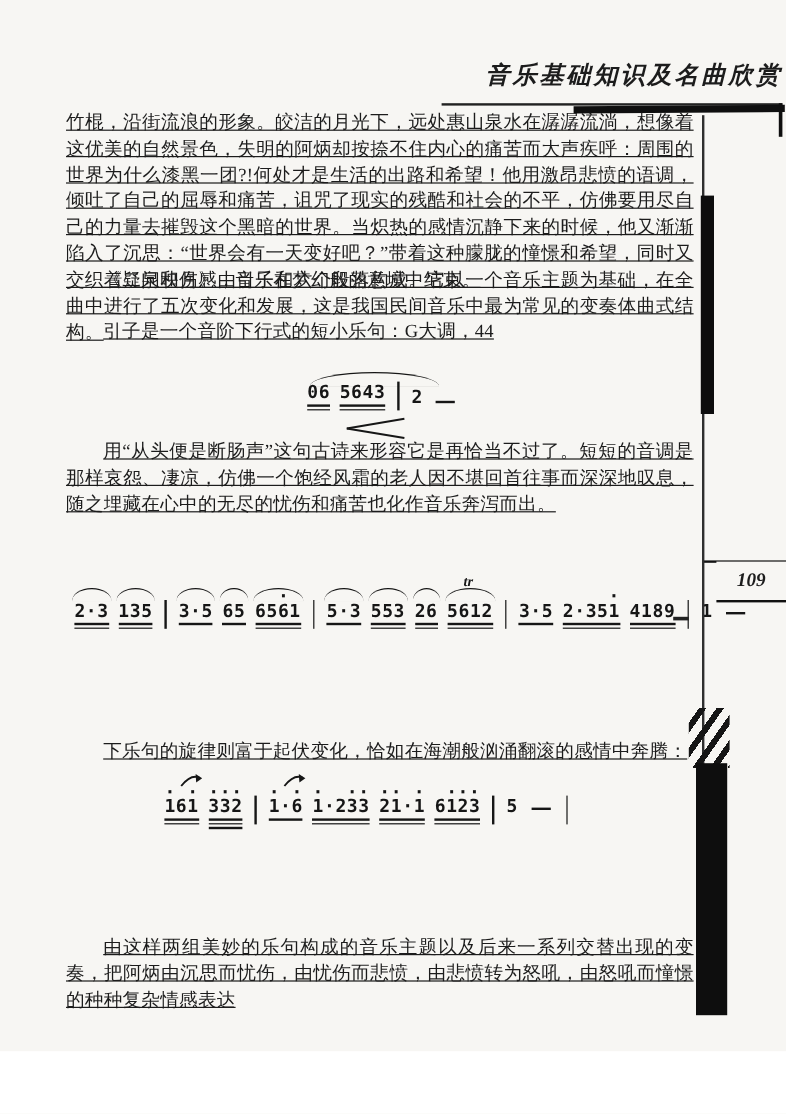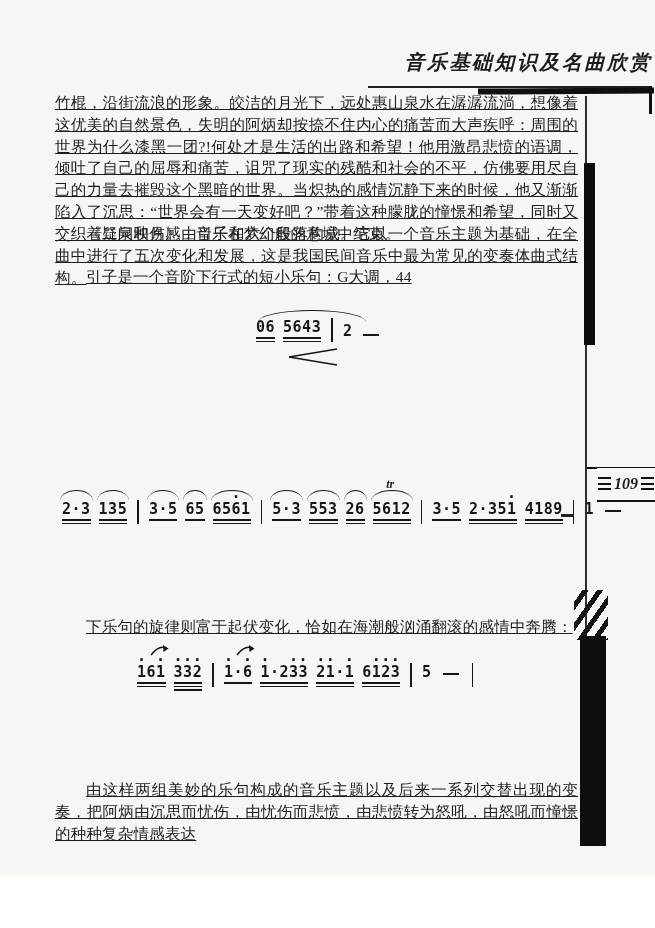--- a/index.html
+++ b/index.html
@@ -55,21 +55,21 @@
   .blackbar1{position:absolute; left:584px; top:163px; width:11px; height:182px; background:#0d0d0d;}
   .diag-stripes{position:absolute; left:574px; top:590px; width:34px; height:50px;
         background:repeating-linear-gradient(125deg, transparent 0 7px, #151515 7px 12px);}
   .blackbar2{position:absolute; left:580px; top:636px; width:26px; height:210px; background:#0e0e0e;}
   .left-dash{position:absolute; left:561px; top:514px; width:13px; height:2.5px; background:#222;}
   
   .pn-hline{position:absolute; left:585px; top:467px; width:70px; height:2px; background:#111;}
   .pagenum-box{
     position:absolute; left:597px; top:468px; width:58px; height:34px;
     border-bottom:2.5px solid #111; display:flex; align-items:center; gap:2px; padding:0 1px;
-    box-sizing:border-box; background:#f7f6f3;
+    box-sizing:border-box; background:#f7f6f3;flex-direction:column;
   }
   .stripes{flex:1; height:15px; background:repeating-linear-gradient(to bottom,#111 0 2px, transparent 2px 5.5px);}
   .pnum{font:italic bold 16px "Liberation Serif",serif; padding:0 1px;}
   
   .watermark{
     position:absolute; left:502px; top:897px; font-size:14px;
     font-family:"Liberation Sans","DejaVu Sans",sans-serif; white-space:nowrap;
   }
   .wm-name{color:#a21caf;}
   .wm-url{color:#a21caf; margin-left:5px;}
@@ -80,20 +80,21 @@
 <div class="page">
 
   <div class="hdr-title">音乐基础知识及名曲欣赏</div>
   <div class="hdr-line-thin"></div>
   <div class="hdr-line-thick"></div>
   <div class="hdr-corner"></div>
 
   <div class="para" style="top:92px">竹棍，沿街流浪的形象。皎洁的月光下，远处惠山泉水在潺潺流淌，想像着这优美的自然景色，失明的阿炳却按捺不住内心的痛苦而大声疾呼：周围的世界为什么漆黑一团?!何处才是生活的出路和希望！他用激昂悲愤的语调，倾吐了自己的屈辱和痛苦，诅咒了现实的残酷和社会的不平，仿佛要用尽自己的力量去摧毁这个黑暗的世界。当炽热的感情沉静下来的时候，他又渐渐陷入了沉思：“世界会有一天变好吧？”带着这种朦胧的憧憬和希望，同时又交织着疑问和伤感，音乐在梦幻般的意境中结束。</div>
   <div class="para indent" style="top:223px">《二泉映月》由引子和六个段落构成。它以一个音乐主题为基础，在全曲中进行了五次变化和发展，这是我国民间音乐中最为常见的变奏体曲式结构。</div>
   <div class="para indent" style="top:266px">引子是一个音阶下行式的短小乐句：G大调，44</div>
+  <div class="para indent" style="top:366px">用“从头便是断肠声”这句古诗来形容它是再恰当不过了。短短的音调是那样哀怨、凄凉，仿佛一个饱经风霜的老人因不堪回首往事而深深地叹息，随之埋藏在心中的无尽的忧伤和痛苦也化作音乐奔泻而出。</div>
   <div class="para indent" style="top:616px">下乐句的旋律则富于起伏变化，恰如在海潮般汹涌翻滚的感情中奔腾：</div>
   <div class="para indent" style="top:779px">由这样两组美妙的乐句构成的音乐主题以及后来一系列交替出现的变奏，把阿炳由沉思而忧伤，由忧伤而悲愤，由悲愤转为怒吼，由怒吼而憧憬的种种复杂情感表达</div>
 
   <div id="music1" class="music">
       <i class="wide-slur"></i>
       <span class="grp">
         <b class="txt">06</b>
         <span class="uls">
           <i class="ul"></i>
           <i class="ul"></i>

